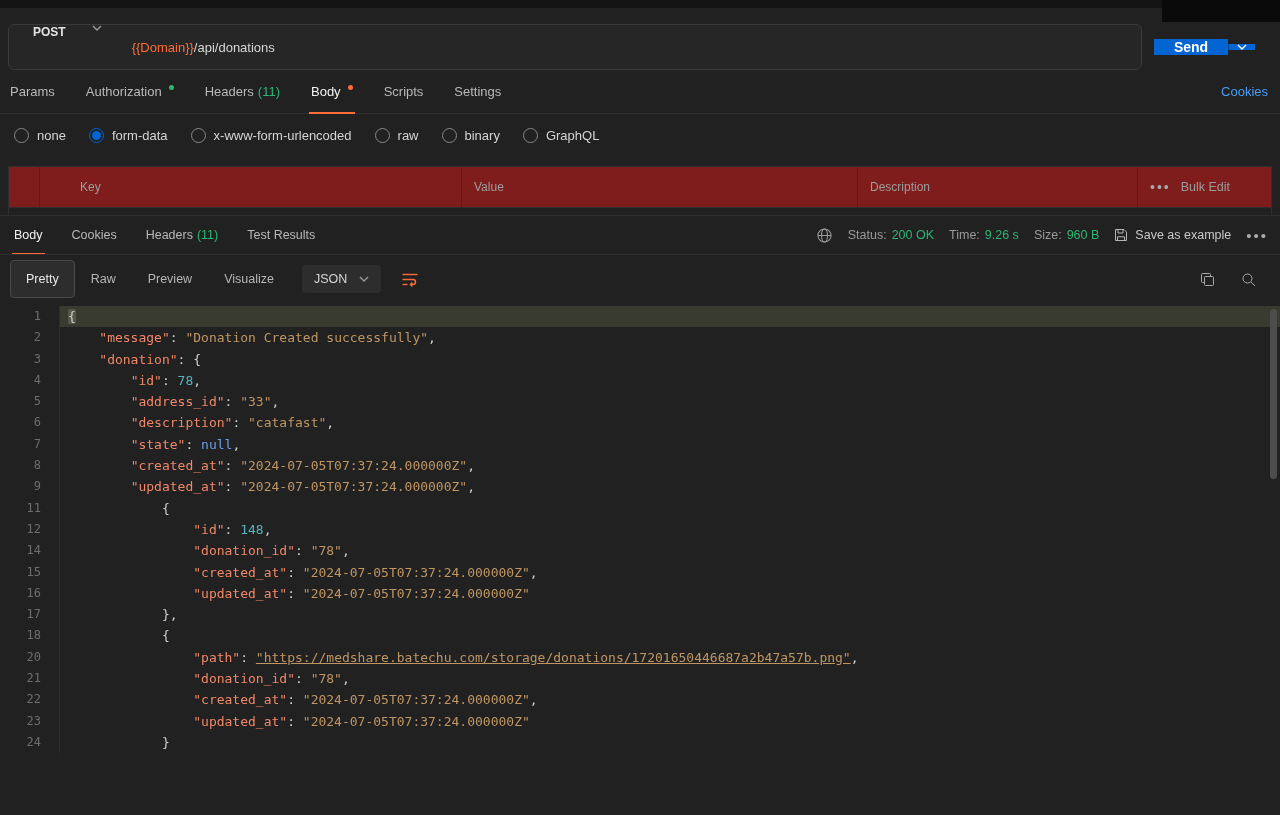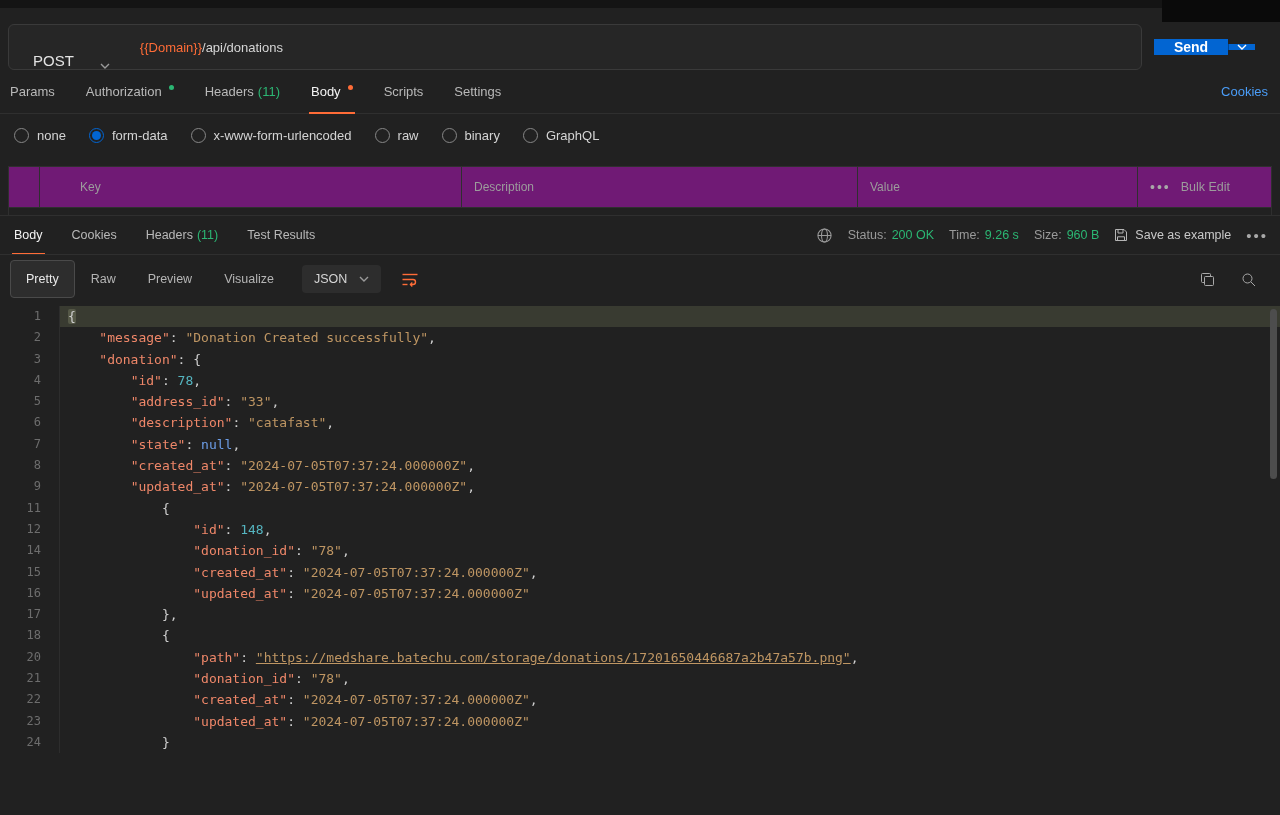--- a/index.html
+++ b/index.html
@@ -14,21 +14,21 @@
   }
   .app{display:flex;flex-direction:column;height:815px;}
 
   
   .top-strip{height:8px;background:#141414;flex:none;}
   .top-right-box{position:absolute;top:0;right:0;width:118px;height:22px;background:#0a0a0a;z-index:5;}
 
   
   .url-row{flex:none;height:62px;display:flex;align-items:flex-end;padding:0 25px 0 8px;}
   .request-bar{flex:1;height:46px;border:1px solid #3a3a3a;border-radius:6px;background:#262626;display:flex;align-items:center;overflow:hidden;}
-  .method{display:flex;align-items:flex-end;gap:26px;padding:0 18px 0 24px;font-size:15px;font-weight:400;color:#e3e3e3;cursor:pointer;height:100%;}
+  .method{display:flex;align-items:flex-start;gap:26px;padding:0 18px 0 24px;font-size:12px;font-weight:700;color:#e3e3e3;cursor:pointer;height:100%;}
   .url-input{font-size:13px;color:#d6d6d6;padding-left:12px;white-space:nowrap;cursor:text;}
   .url-var{color:var(--accent);}
   .send-group{display:flex;margin-left:12px;height:46px;border-radius:6px;overflow:hidden;flex:none;align-items:center;}
   .send-main{width:74px;background:var(--blue);color:#fff;font-size:14px;font-weight:700;display:flex;align-items:center;justify-content:center;border:none;cursor:pointer;font-family:inherit;}
   .send-caret{width:27px;background:var(--blue);border:none;border-left:1px solid rgba(0,0,0,.3);display:flex;align-items:center;justify-content:center;cursor:pointer;}
 
   
   .req-tabs{flex:none;height:44px;display:flex;align-items:center;padding:0 8px;border-bottom:1px solid var(--border);font-size:13px;color:var(--tab);}
   .req-tab{margin-right:27px;height:100%;display:flex;align-items:center;position:relative;cursor:pointer;padding:0 2px;}
   .req-tab.active{color:#f4f4f4;}
@@ -40,21 +40,21 @@
 
   
   .modes{flex:none;height:42px;display:flex;align-items:center;gap:23px;padding:0 14px;font-size:13px;color:#d4d4d4;}
   .radio{display:flex;align-items:center;gap:8px;cursor:pointer;}
   .rdot{width:15px;height:15px;border-radius:50%;border:1px solid #878787;position:relative;flex:none;}
   .radio.selected .rdot{border-color:var(--blue);}
   .radio.selected .rdot::after{content:"";position:absolute;inset:2px;border-radius:50%;background:var(--blue);}
 
   
   .kv-table{flex:none;margin:10px 8px 0;border:1px solid var(--border);border-bottom:none;}
-  .kv-header{display:grid;grid-template-columns:30px 422px 396px 1fr 134px;height:40px;background:#701a75;}
+  .kv-header{display:grid;grid-template-columns:30px 422px 396px 1fr 134px;height:40px;background:#7f1d1d;}
   .kv-cell{display:flex;align-items:center;font-size:12px;color:#9c9c9c;border-left:1px solid var(--border);padding-left:12px;}
   .kv-cell:first-child{border-left:none;}
   .kv-cell.key{padding-left:40px;}
   .kv-bulk{display:flex;align-items:center;gap:10px;padding-left:12px;border-left:1px solid var(--border);color:#9c9c9c;font-size:12.5px;}
   .kv-bulk .dots{font-size:14px;letter-spacing:2px;cursor:pointer;color:#a8a8a8;}
   .kv-bulk .bulk-label{cursor:pointer;}
   .kv-sliver{height:8px;border-top:1px solid var(--border);}
 
   
   .resp-header{flex:none;height:40px;display:flex;align-items:center;padding:0 12px;border-top:1px solid var(--border);border-bottom:1px solid var(--border);font-size:12.5px;color:var(--tab);white-space:nowrap;overflow:hidden;}
@@ -176,22 +176,22 @@
     <label class="radio">
       <span class="rdot"></span>
       <span>GraphQL</span>
     </label>
   </div>
 
   <div class="kv-table">
     <div class="kv-header">
       <div class="kv-cell"></div>
       <div class="kv-cell key">Key</div>
+      <div class="kv-cell">Value</div>
       <div class="kv-cell">Description</div>
-      <div class="kv-cell">Value</div>
       <div class="kv-bulk">
         <span class="dots">•••</span>
         <span class="bulk-label">Bulk Edit</span>
       </div>
     </div>
     <div class="kv-sliver"></div>
   </div>
 
   <div class="resp-header">
     <div class="resp-tab active">

